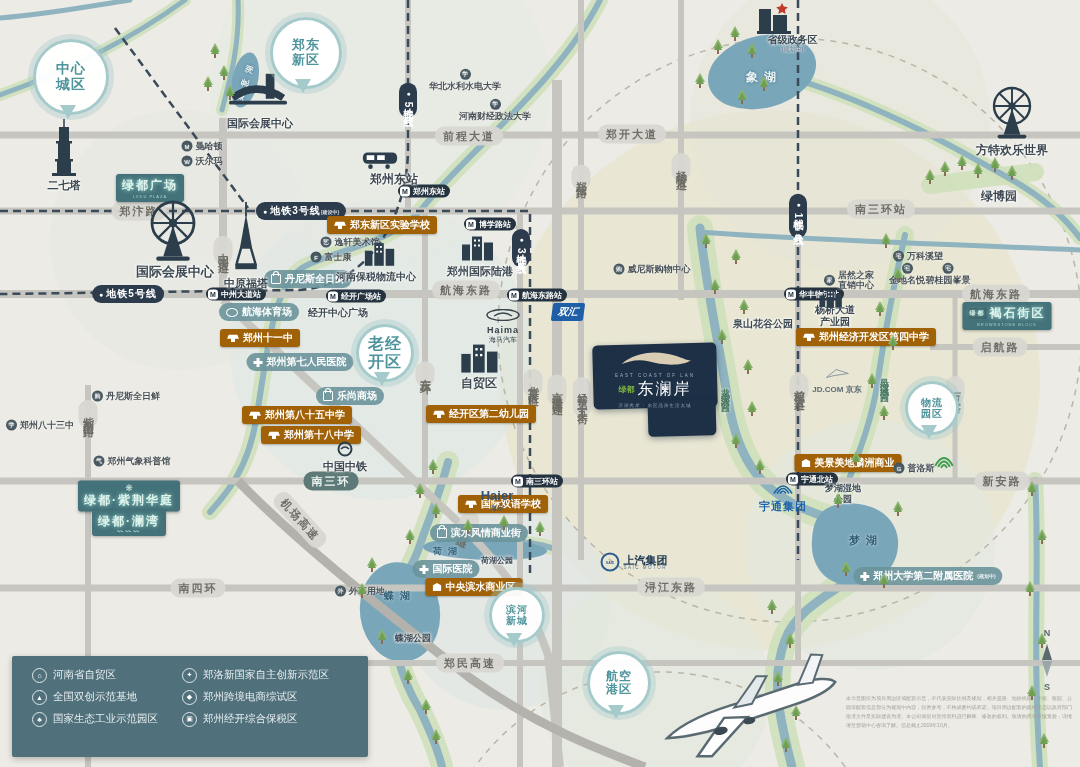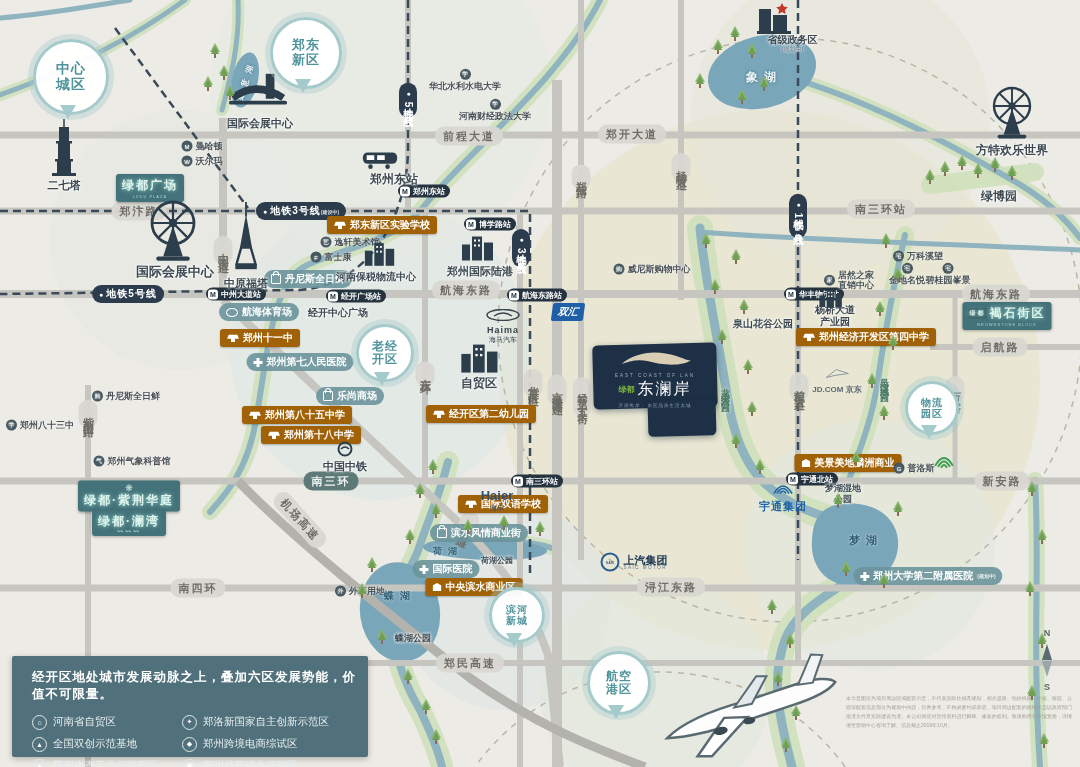--- a/index.html
+++ b/index.html
@@ -175,21 +175,21 @@
         <div class="tail"></div>
       </div>
       <div class="it pin" style="left: 303px; top: 50px; transform: translate(-50%, -50%); width: 66px; height: 66px;">
         <div class="c" style="font-size:13px">
           <div>郑东</div>
           <div>新区</div>
         </div>
         <div class="tail"></div>
       </div>
       <div class="it pin" style="left: 382px; top: 350px; transform: translate(-50%, -50%); width: 52px; height: 52px;">
-        <div class="c" style="font-size:12px">
+        <div class="c" style="font-size:16px">
           <div>老经</div>
           <div>开区</div>
         </div>
         <div class="tail"></div>
       </div>
       <div class="it pin" style="left: 514px; top: 612px; transform: translate(-50%, -50%); width: 50px; height: 50px;">
         <div class="c" style="font-size:10px">
           <div>滨河</div>
           <div>新城</div>
         </div>
@@ -904,21 +904,20 @@
       </svg>
       <div class="proj-eng">EAST COAST OF LAN</div>
       <div class="proj-row">
         <span class="proj-brand">绿都</span><span class="proj-name">东澜岸</span>
       </div>
       <div class="proj-tag">滨湖秀岸 · 东区品质生活大城</div>
     </div>
   </div>
 
   <div id="legend">
-    <div class="ttl">经开区地处城市发展动脉之上，叠加六区发展势能，价值不可限量。</div>
     <div class="grid" id="legend-grid">
         <div class="lgi">
           <span class="ic">⌂</span>
           <span>河南省自贸区</span>
         </div>
         <div class="lgi">
           <span class="ic">✦</span>
           <span>郑洛新国家自主创新示范区</span>
         </div>
         <div class="lgi">

